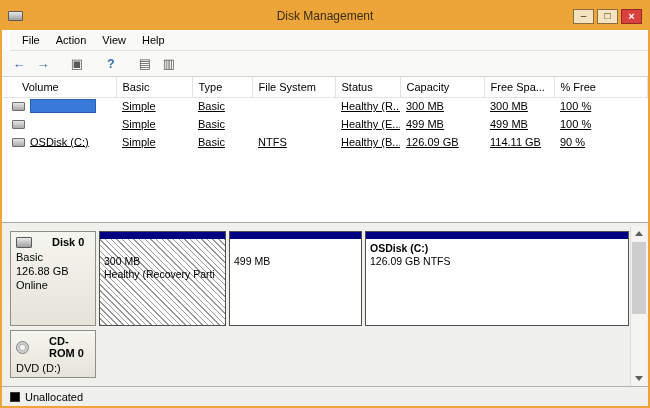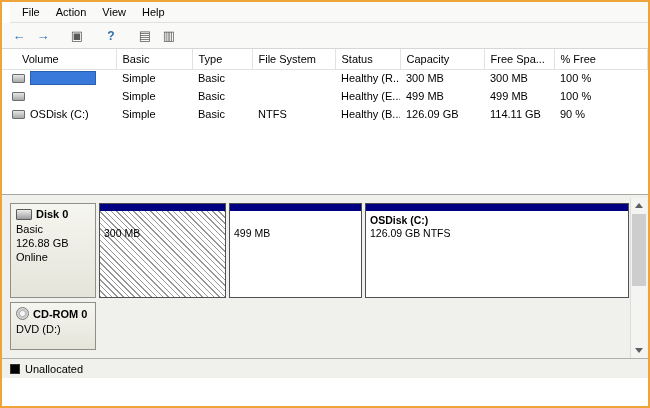--- a/index.html
+++ b/index.html
@@ -54,21 +54,21 @@
 
   
   .volume-list { height:145px; background:#fff; overflow:hidden; }
   table { border-collapse:collapse; table-layout:fixed; width:100%; }
   th {
     font-weight:normal; text-align:left; height:20px; padding-left:6px;
     border-right:1px solid #e2e2e2; border-bottom:1px solid #e2e2e2;
     background:#fff; white-space:nowrap; overflow:hidden;
   }
   th.first { padding-left:20px; }
-  td { height:18px; padding-left:6px; white-space:nowrap; overflow:hidden; }
+  td { height:18px; padding-left:6px; white-space:nowrap; overflow:hidden;text-decoration:underline; }
   td.first { padding-left:10px; }
   .drive-icon {
     display:inline-block; width:13px; height:9px; margin-right:5px; vertical-align:middle;
     background:linear-gradient(#e6e6e6,#a9a9a9); border:1px solid #6d6d6d; border-radius:1px;
   }
   .vol-name { vertical-align:middle; }
   .vol-name.sel {
     display:inline-block; width:66px; height:14px; background:#3879d9;
     border:1px solid #2a5fae; color:#fff;
   }
@@ -81,21 +81,21 @@
   .disks { position:absolute; top:0; left:0; right:19px; bottom:20px; overflow:hidden; padding:5px 0 0 8px; }
 
   .disk-row { display:flex; align-items:stretch; }
   .disk-row.first { height:95px; }
   .disk-row.cdrom { margin-top:4px; height:48px; }
 
   .disk-label {
     width:86px; flex:0 0 86px; background:linear-gradient(#f6f6f0,#e4e4da);
     border:1px solid #8f8f87; padding:4px 5px; overflow:hidden;
   }
-  .dl-head { display:flex; align-items:center; gap:4px; margin-bottom:2px; }
+  .dl-head { display:flex; align-items:center; gap:20px; margin-bottom:2px; }
   .dl-name { font-weight:bold; }
   .dl-line { line-height:14px; }
   .hdd-icon {
     width:16px; height:11px; flex:0 0 16px;
     background:linear-gradient(#ececec,#9d9d9d); border:1px solid #5a5a5a; border-radius:1px;
   }
   .cd-icon {
     width:13px; height:13px; flex:0 0 13px; border-radius:50%;
     background:radial-gradient(circle at 50% 50%, #f7f7f7 0 2px, #b9b9b9 3px, #e3e3e3 6px);
     border:1px solid #7d7d7d;
@@ -129,20 +129,29 @@
     display:flex; align-items:center; gap:18px; padding-left:8px;
   }
   .legend-item { display:flex; align-items:center; gap:5px; }
   .swatch { width:10px; height:10px; border:1px solid #333; display:inline-block; }
 </style>
 </head>
 <body>
 
 <div class="window" style="border-color: rgb(237, 165, 57);">
 
+  <div class="titlebar" style="background: rgb(237, 165, 57);">
+    <span class="app-icon"></span>
+    <span class="title">Disk Management</span>
+    <span class="controls">
+      <span class="cbtn">–</span>
+      <span class="cbtn">□</span>
+      <span class="cbtn close" style="background: rgb(217, 64, 62);">×</span>
+    </span>
+  </div>
 
   <div class="menubar">
     <span class="menu-item">File</span>
     <span class="menu-item">Action</span>
     <span class="menu-item">View</span>
     <span class="menu-item">Help</span>
   </div>
 
   <div class="toolbar">
     <span class="tbtn">
@@ -241,20 +250,21 @@
           <div class="dl-line">Basic</div>
           <div class="dl-line">126.88 GB</div>
           <div class="dl-line">Online</div>
         </div>
         <div class="partitions">
           <div class="partition selected" style="width:127px; flex:0 0 127px;">
             <div class="part-bar" style="background: rgb(0, 0, 130);"></div>
             <div class="part-body">
               <div class="part-line part-title"></div>
               <div class="part-line">300 MB</div>
+              <div class="part-line">Healthy (Recovery Parti</div>
             </div>
           </div>
           <div class="partition" style="width:133px; flex:0 0 133px;">
             <div class="part-bar" style="background: rgb(0, 0, 130);"></div>
             <div class="part-body">
               <div class="part-line part-title"></div>
               <div class="part-line">499 MB</div>
             </div>
           </div>
           <div class="partition" style="flex:1;">

